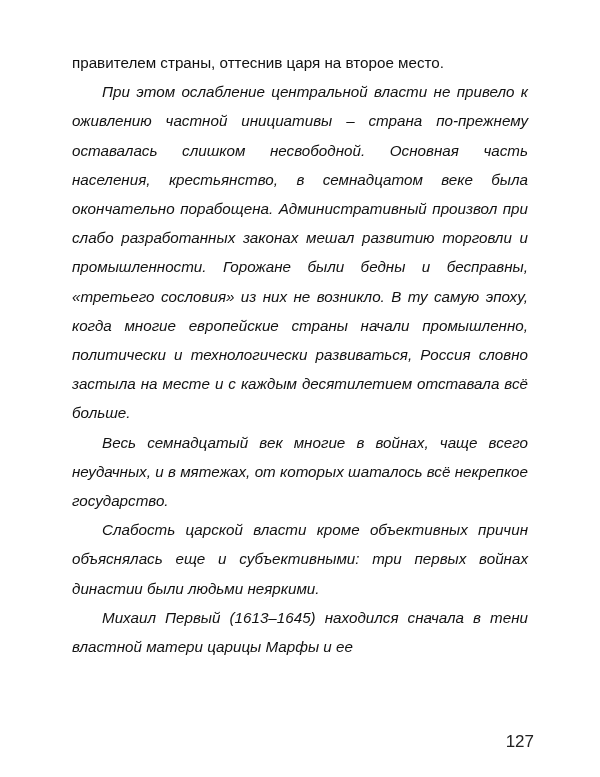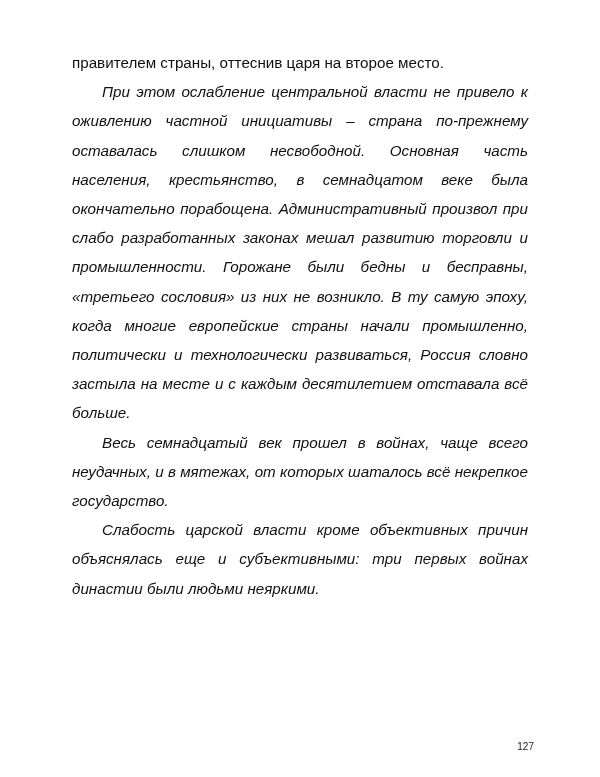--- a/index.html
+++ b/index.html
@@ -40,29 +40,30 @@
     hyphens: manual;
   }
   .para.indent {
     text-indent: 30px;
     font-style: italic;
   }
   .page-number {
     position: absolute;
     right: 66px;
     bottom: 25px;
-    font-size: 10px;
+    font-size: 17px;
     color: #222222;
     font-family: "Liberation Sans", sans-serif;
   }
 </style>
 </head>
 <body>
 
 <div class="page">
   <div class="text-column">
     <p class="para">правителем страны, оттеснив царя на второе место.</p>
     <p class="para indent">При этом ослабление центральной власти не привело к оживлению частной инициативы – страна по-прежнему оставалась слишком несвободной. Основная часть населения, крестьянство, в семнадцатом веке была окончательно порабощена. Административный произвол при слабо разработанных законах мешал развитию торговли и промышленности. Горожане были бедны и бесправны, «третьего сословия» из них не возникло. В ту самую эпоху, когда многие европейские страны начали промышленно, политически и технологически развиваться, Россия словно застыла на месте и с каждым десятилетием отставала всё больше.</p>
-    <p class="para indent">Весь семнадцатый век прошел в войнах, чаще всего неудачных, и в мятежах, от которых шаталось всё некрепкое государство.</p>
+    <p class="para indent">Весь семнадцатый век многие в войнах, чаще всего неудачных, и в мятежах, от которых шаталось всё некрепкое государство.</p>
     <p class="para indent">Слабость царской власти кроме объективных причин объяснялась еще и субъективными: три первых войнах династии были людьми неяркими.</p>
+    <p class="para indent">Михаил Первый (1613–1645) находился сначала в тени властной матери царицы Марфы и ее</p>
   </div>
   <div class="page-number">127</div>
 </div>
 
 </body></html>

